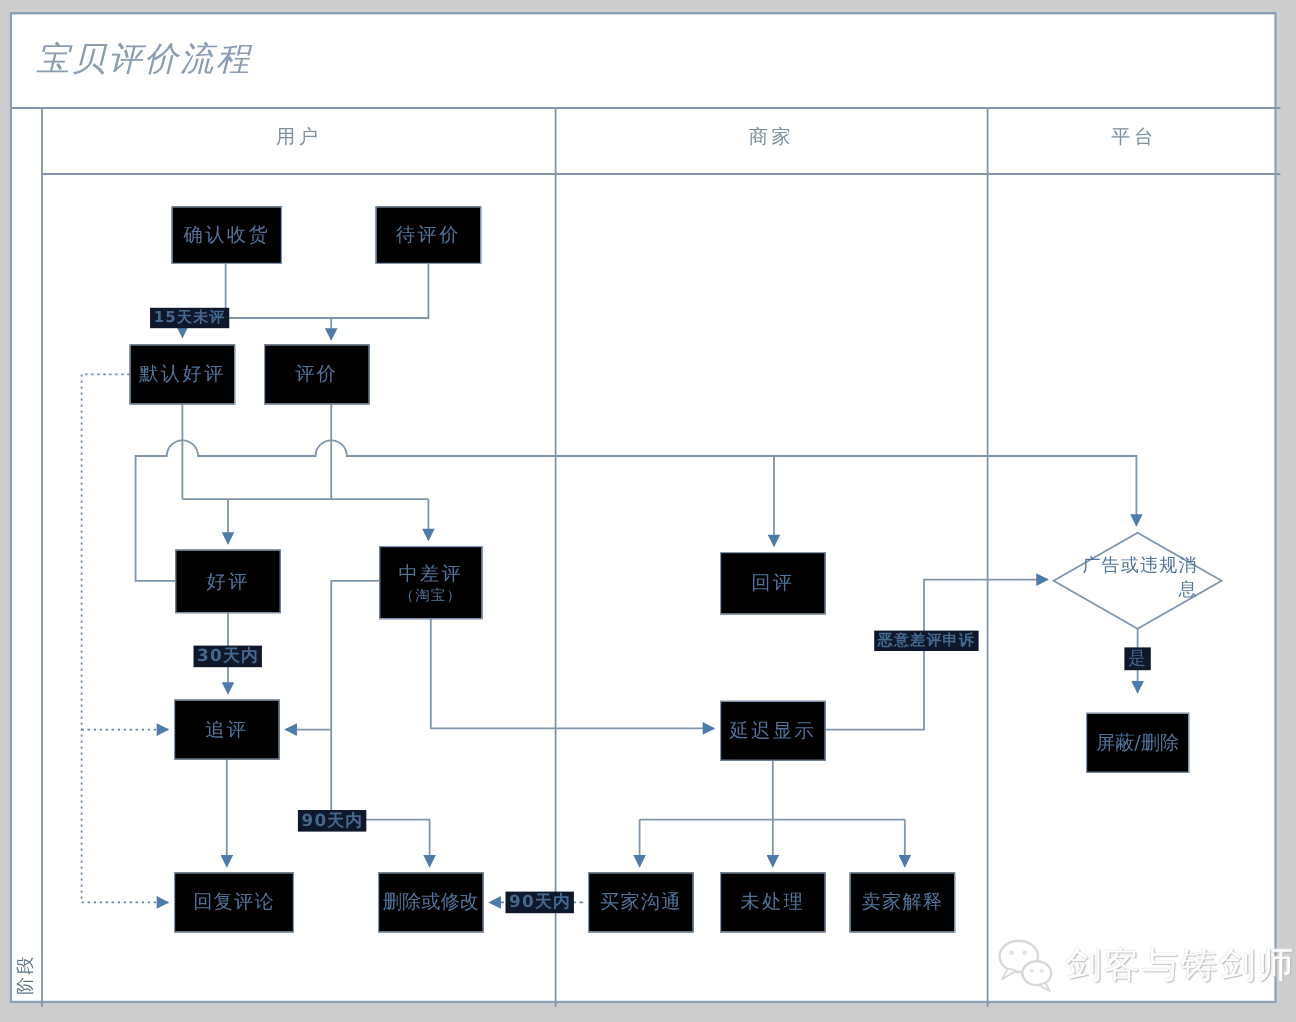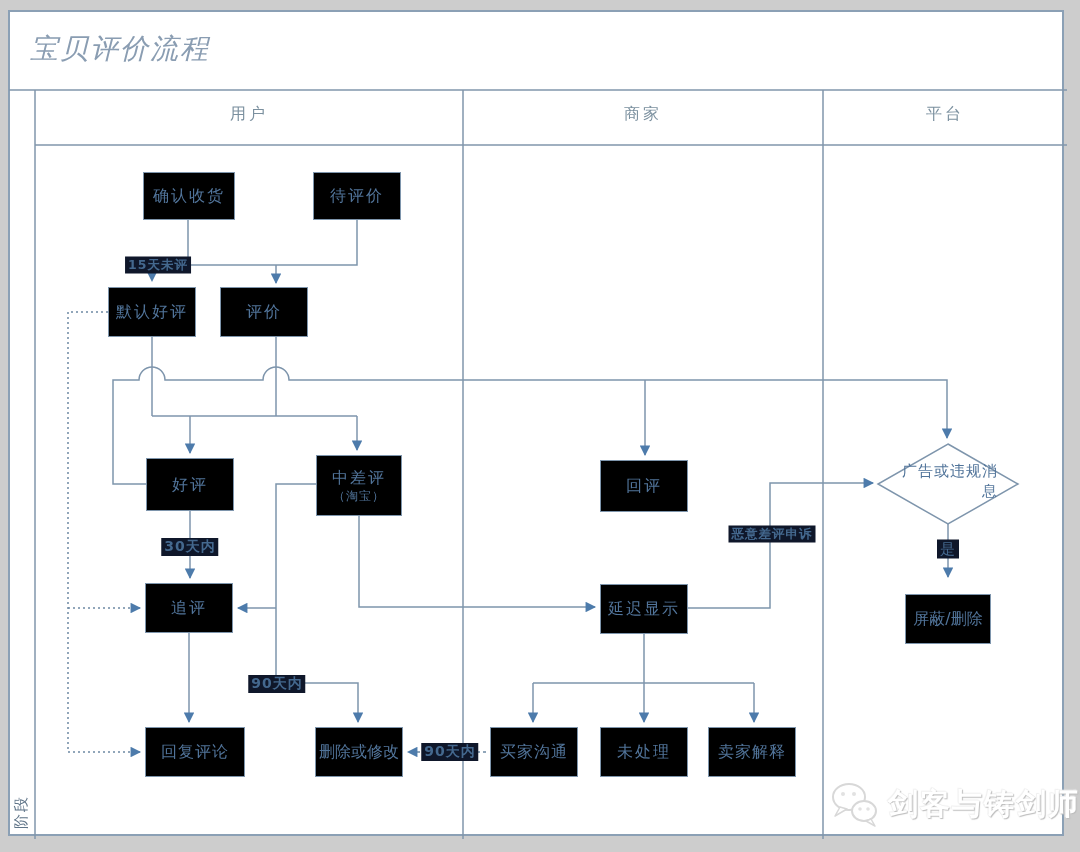--- a/index.html
+++ b/index.html
@@ -43,21 +43,21 @@
     position:absolute;transform:translate(-50%,-50%);
     background:#0f172a;padding:0 3px;white-space:nowrap;
     font-size:14px;font-weight:bold;color:#44688e;letter-spacing:1px;
   }
   .elabel.small{font-size:12.5px;}
   .elabel.plain{font-weight:normal;font-size:15px;}
   .watermark{
     position:absolute;left:828px;top:778px;display:flex;align-items:center;
   }
   .watermark .wm-text{
-    font-size:30px;font-weight:bold;letter-spacing:2px;color:#ffffff;
+    font-size:30px;font-weight:normal;letter-spacing:2px;color:#ffffff;
     margin-left:8px;
     text-shadow:1px 1px 1px #bdbdbd,-1px -1px 1px #f0f0f0,0 0 1px #cfcfcf;
   }
 </style>
 </head>
 <body>
 
 <div class="board"></div>
 
 <svg class="layer" width="1080" height="852" viewBox="0 0 1080 852">

